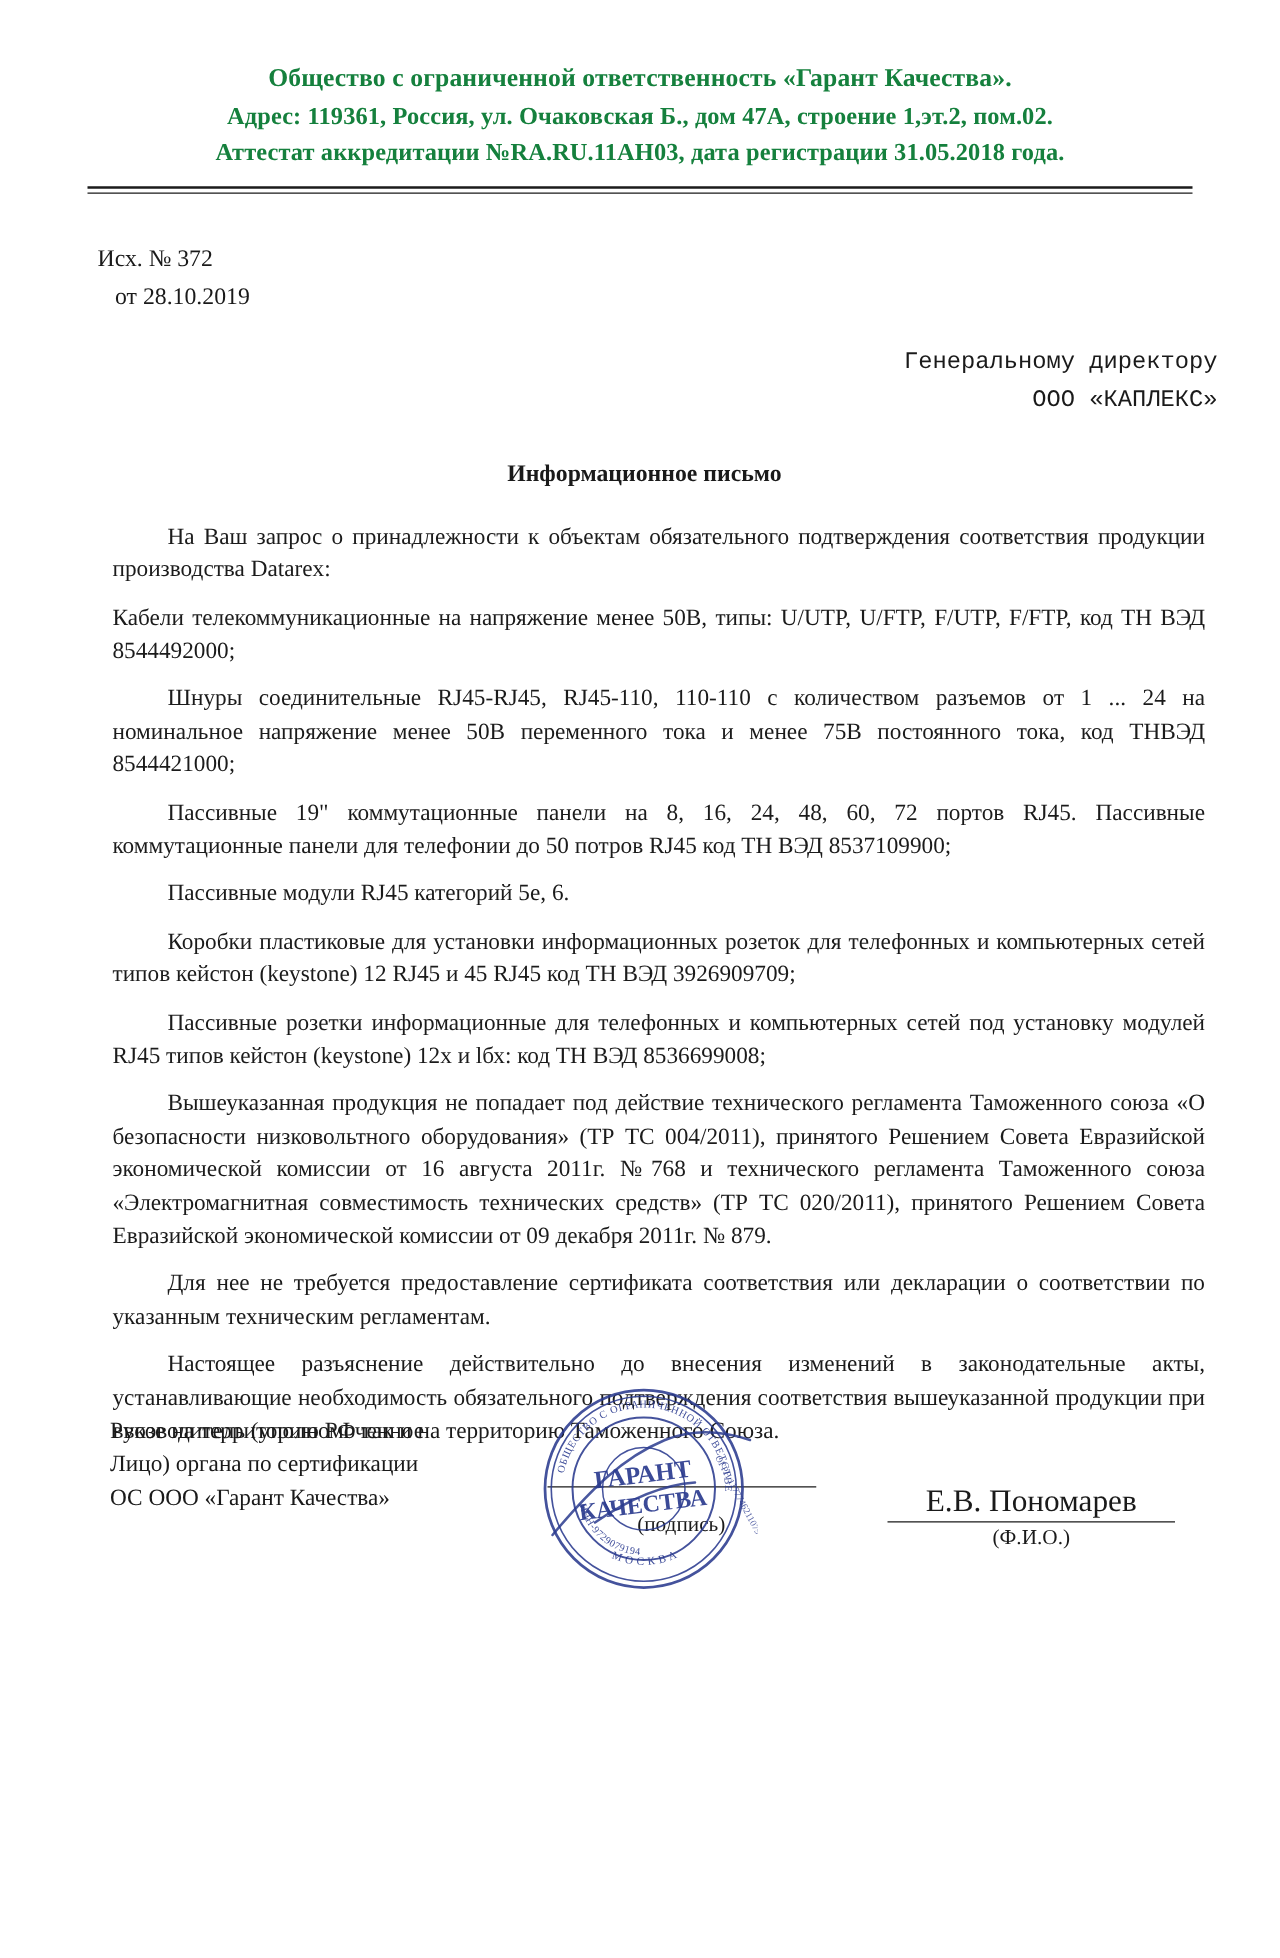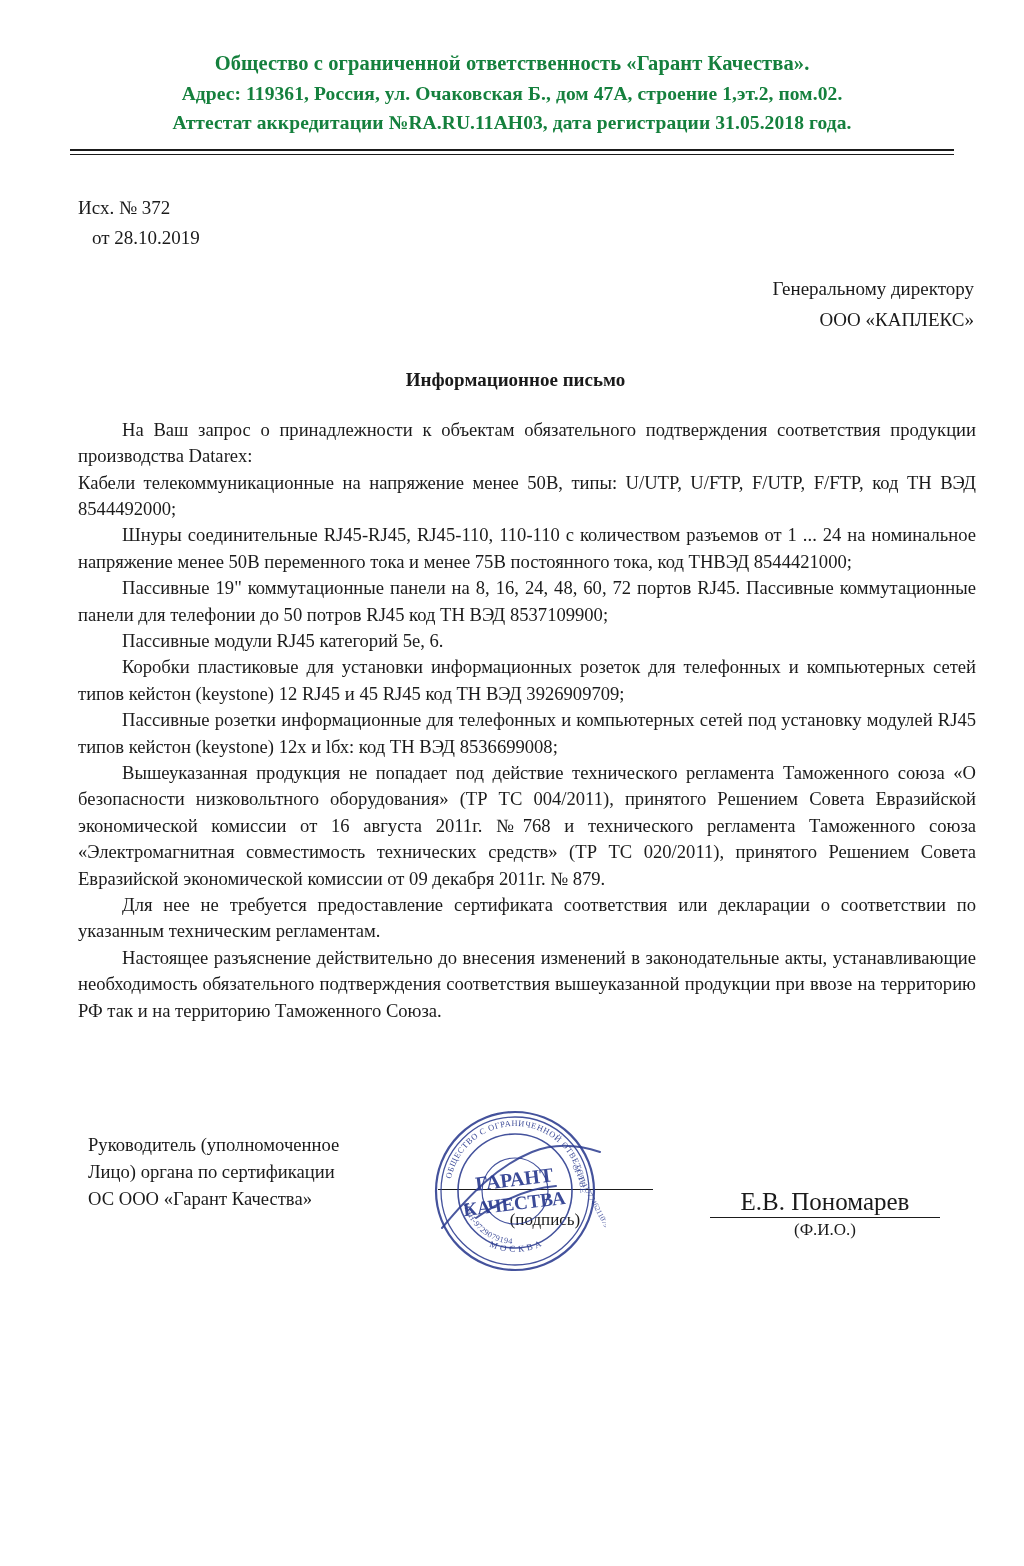--- a/index.html
+++ b/index.html
@@ -50,20 +50,21 @@
   }
   .refblock div { white-space: nowrap; }
   .refblock .r2 { padding-left: 14px; }
 
   
   .addressee {
     margin: 22px 50px 0 0;
     text-align: right;
     font-size: 19px;
     line-height: 1.6;
+    font-family: Liberation Mono, monospace;
   }
   .addressee div { white-space: nowrap; }
 
   
   .doc-title {
     margin: 34px 0 0 0;
     text-align: center;
     font-weight: bold;
     font-size: 19px;
     padding-left: 7px;
@@ -71,21 +72,21 @@
 
   
   .body-text {
     margin: 26px 48px 0 78px;
     font-size: 18.6px;
     line-height: 1.42;
     text-align: justify;
     color: #1b1b1b;
   }
   .body-text p {
-    margin: 0;
+    margin: 12px;
     text-indent: 0;
   }
   .body-text p.ind { text-indent: 44px; }
 
   
   .sig-area {
     position: absolute;
     left: 0;
     right: 12px;
     top: 1110px;

